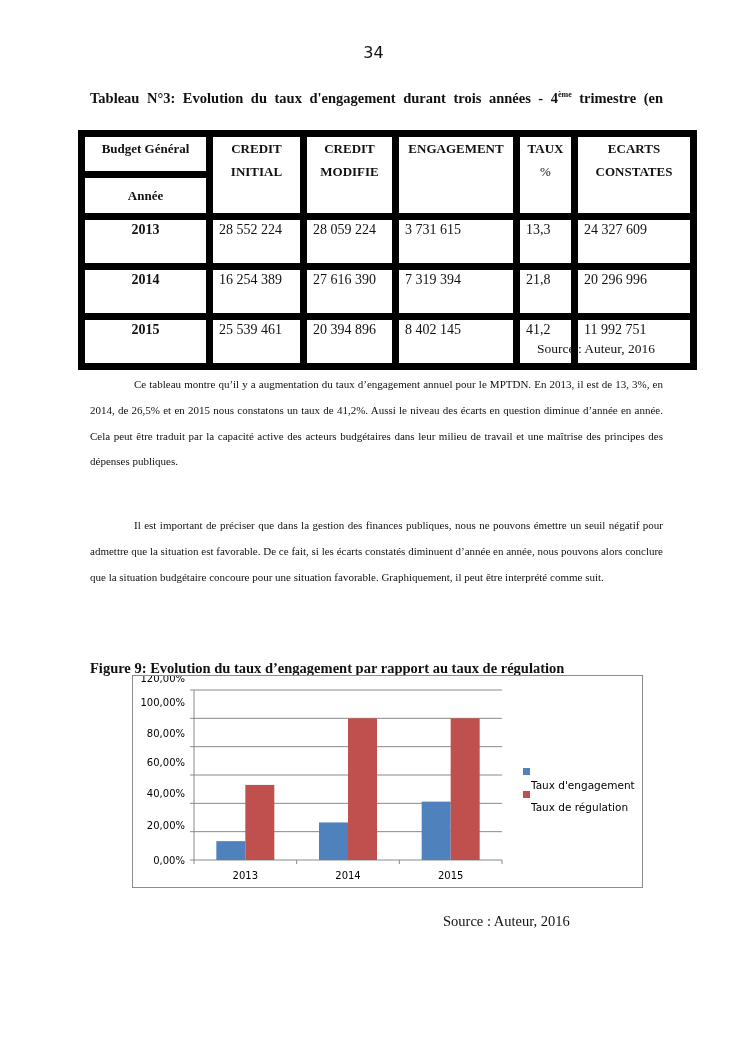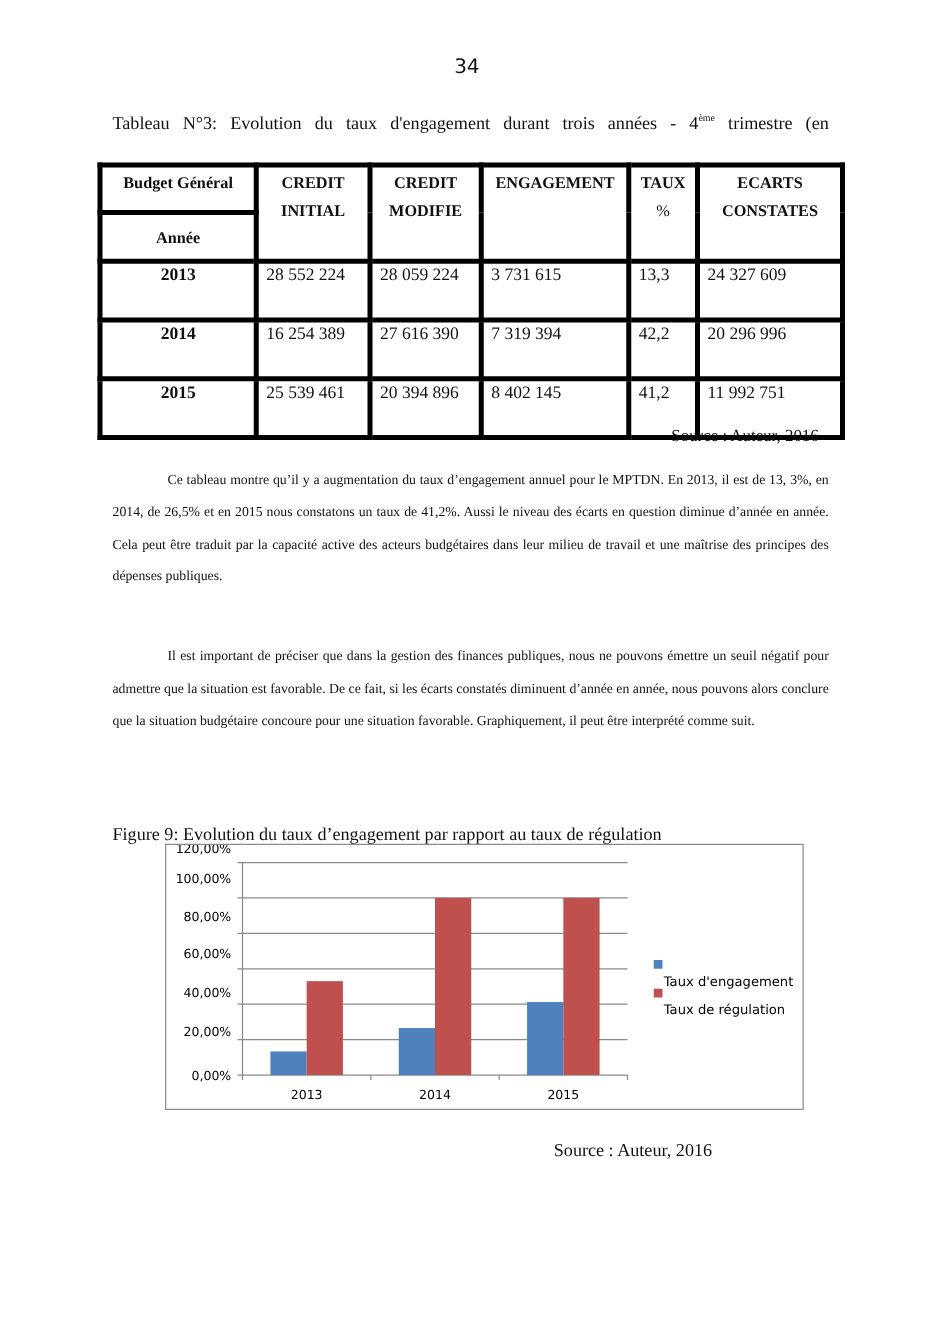--- a/index.html
+++ b/index.html
@@ -1,23 +1,23 @@
 <!DOCTYPE html>
 <html><head>
 <meta charset="utf-8">
 <style>
   html, body { margin:0; padding:0; background:#ffffff; }
   body { width:747px; height:1054px; position:relative; overflow:hidden;
          font-family:"Liberation Serif", serif; color:#111; }
   .abs { position:absolute; }
   .pagenum { top:43px; left:0; width:747px; text-align:center; font-family:"DejaVu Sans", sans-serif; font-size:16px; }
-  .caption { font-weight:normal; font-size:14.5px; line-height:17px; }
+  .caption { font-weight:bold; font-size:14.5px; line-height:17px; }
   .caption sup { font-size:8px; }
   table.tab { position:absolute; left:78px; top:130px; border-collapse:collapse; font-size:14px; }
-  table.tab td { border:4px solid #000000; vertical-align:top; padding:0; }
+  table.tab td { border:7px solid #000000; vertical-align:top; padding:0; }
   .hdr { font-weight:bold; font-size:13px; text-align:center; line-height:23px; }
   .cellnum { padding:2px 0 0 6px !important; height:41px; }
   .year { font-weight:bold; text-align:center; padding-top:2px !important; }
   .source { font-size:13.5px; }
   .para { left:90px; width:573px; font-size:11px; line-height:25.8px; text-align:justify; }
   .para .indent { display:inline-block; width:44px; }
   .chartbox { position:absolute; left:132px; top:675px; width:511px; height:213px; border:1px solid #8c8c8c; box-sizing:border-box; }
   .tick { font-family:"DejaVu Sans", sans-serif; font-size:10px; color:#222; }
   .legend-text { font-family:"DejaVu Sans", sans-serif; font-size:10.5px; color:#222; }
 </style>
@@ -69,21 +69,21 @@
     <td class="cellnum">28 059 224</td>
     <td class="cellnum">3 731 615</td>
     <td class="cellnum">13,3</td>
     <td class="cellnum">24 327 609</td>
   </tr>
   <tr>
     <td class="year cellnum" style="padding-left:0 !important;">2014</td>
     <td class="cellnum">16 254 389</td>
     <td class="cellnum">27 616 390</td>
     <td class="cellnum">7 319 394</td>
-    <td class="cellnum">42,2</td>
+    <td class="cellnum">21,8</td>
     <td class="cellnum">20 296 996</td>
   </tr>
   <tr>
     <td class="year cellnum" style="padding-left:0 !important;">2015</td>
     <td class="cellnum">25 539 461</td>
     <td class="cellnum">20 394 896</td>
     <td class="cellnum">8 402 145</td>
     <td class="cellnum">41,2</td>
     <td class="cellnum">11 992 751</td>
   </tr>

